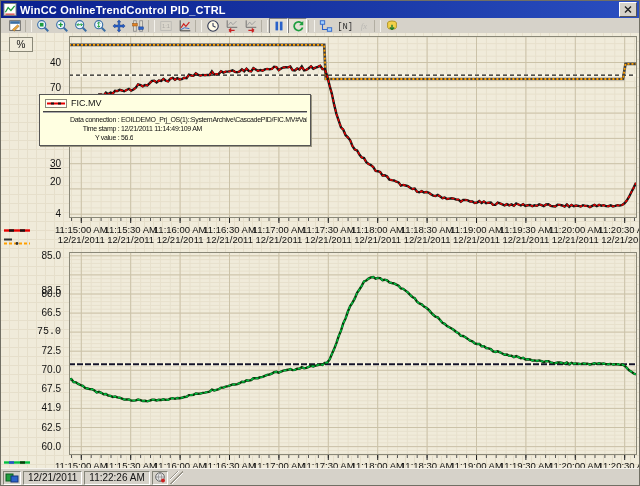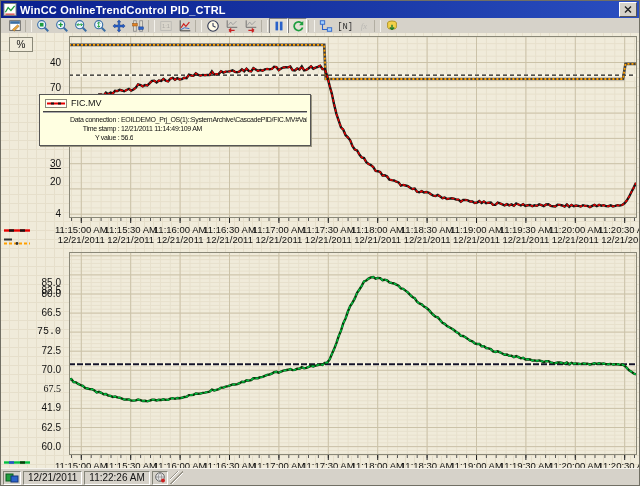--- a/index.html
+++ b/index.html
@@ -635,28 +635,28 @@
           <line x1="259.3" y1="0" x2="259.3" y2="5" stroke="#222"></line>
           <line x1="308.7" y1="0" x2="308.7" y2="5" stroke="#222"></line>
           <line x1="358.1" y1="0" x2="358.1" y2="5" stroke="#222"></line>
           <line x1="407.5" y1="0" x2="407.5" y2="5" stroke="#222"></line>
           <line x1="456.9" y1="0" x2="456.9" y2="5" stroke="#222"></line>
           <line x1="506.3" y1="0" x2="506.3" y2="5" stroke="#222"></line>
           <line x1="555.7" y1="0" x2="555.7" y2="5" stroke="#222"></line>
         </svg>
       </div>
     <div class="ylabels" id="ylab-bot" style="position:absolute;left:0;top:219px;width:64px;height:203px">
-        <span style="top: -2.18421px; margin-top: 27px;">85.0</span>
+        <span style="top: -2.18421px;">85.0</span>
         <span style="top: 33px;">82.5</span>
         <span style="top: 35.9737px;">80.0</span>
         <span style="top: 55.0526px;">66.5</span>
         <span style="top: 74.1316px; font-family: Liberation Mono, monospace;">75.0</span>
         <span style="top: 93.2105px;">72.5</span>
         <span style="top: 112.289px;">70.0</span>
-        <span style="top: 131.368px; font-family: Liberation Serif, serif;">67.5</span>
+        <span style="top: 131.368px;">67.5</span>
         <span style="top: 150.447px;">41.9</span>
         <span style="top: 169.526px;">62.5</span>
         <span style="top: 188.605px;">60.0</span>
       </div>
     <div class="xlabels" id="xlab-bot" style="top:428px;height:12px">
         <div class="xl" style="left: 12.3px;">11:15:00 AM</div>
         <div class="xl" style="left: 61.7px;">11:15:30 AM</div>
         <div class="xl" style="left: 111.1px;">11:16:00 AM</div>
         <div class="xl" style="left: 160.5px;">11:16:30 AM</div>
         <div class="xl" style="left: 209.9px;">11:17:00 AM</div>

